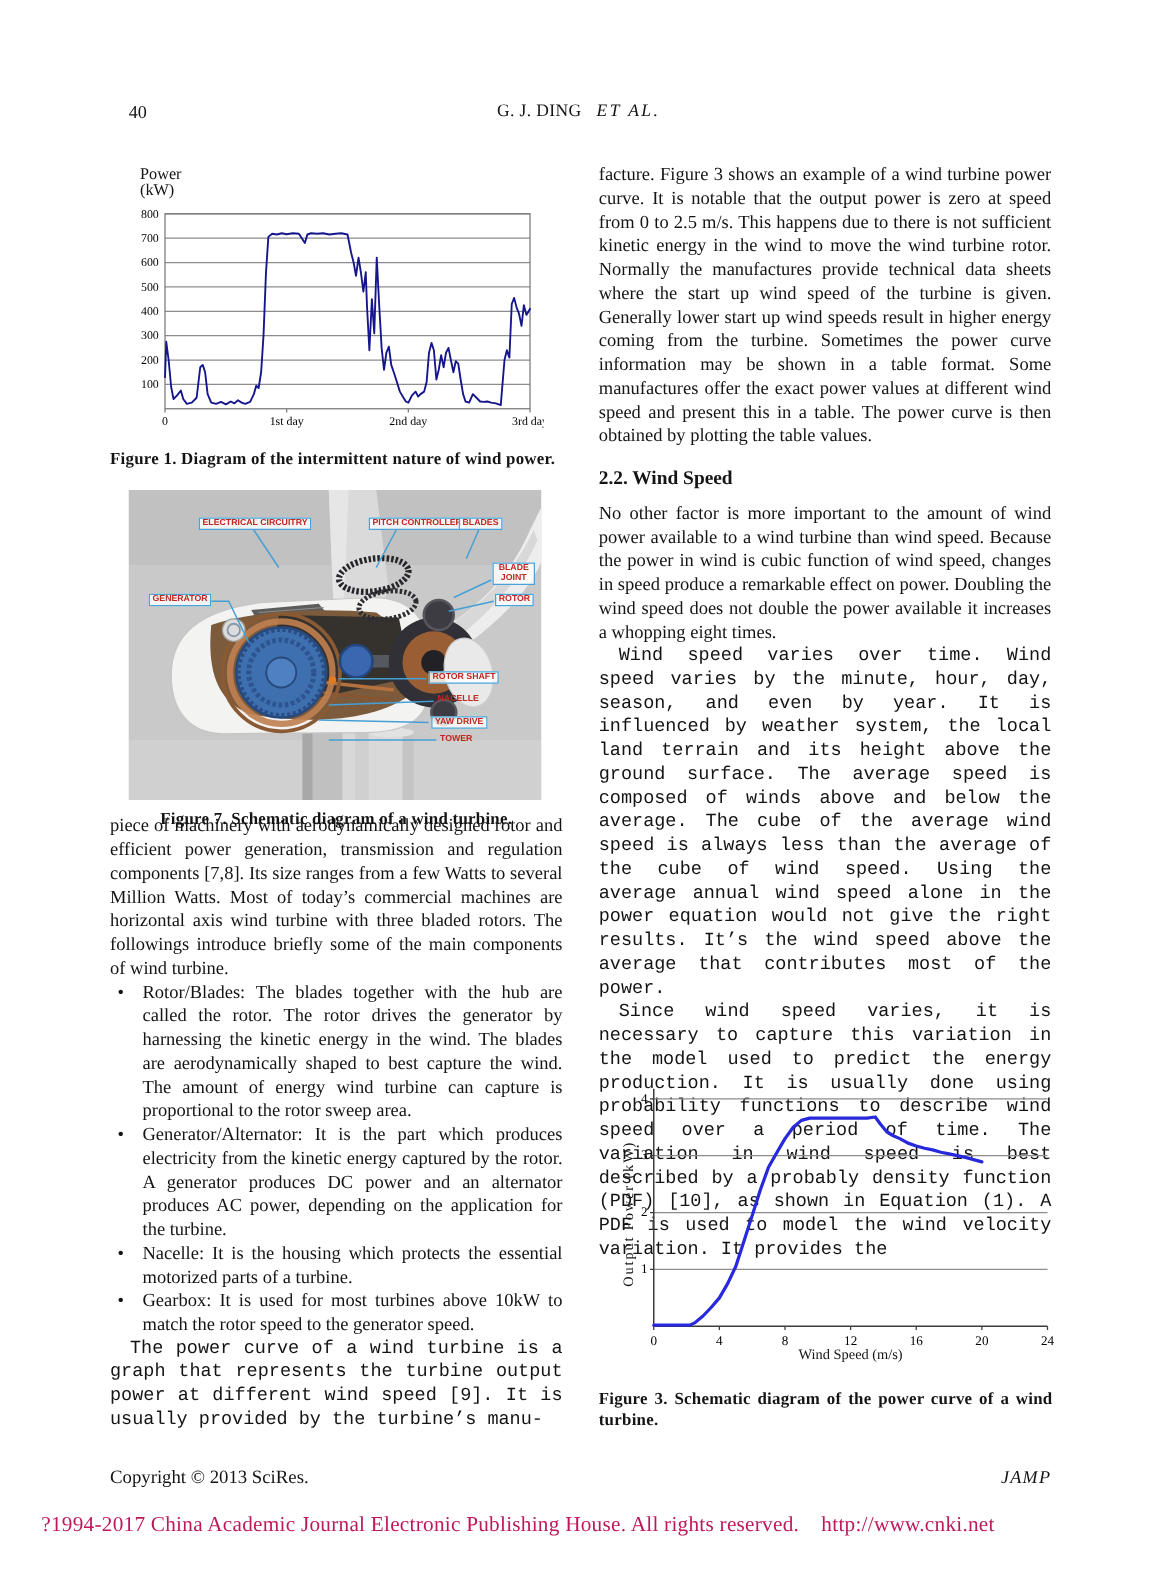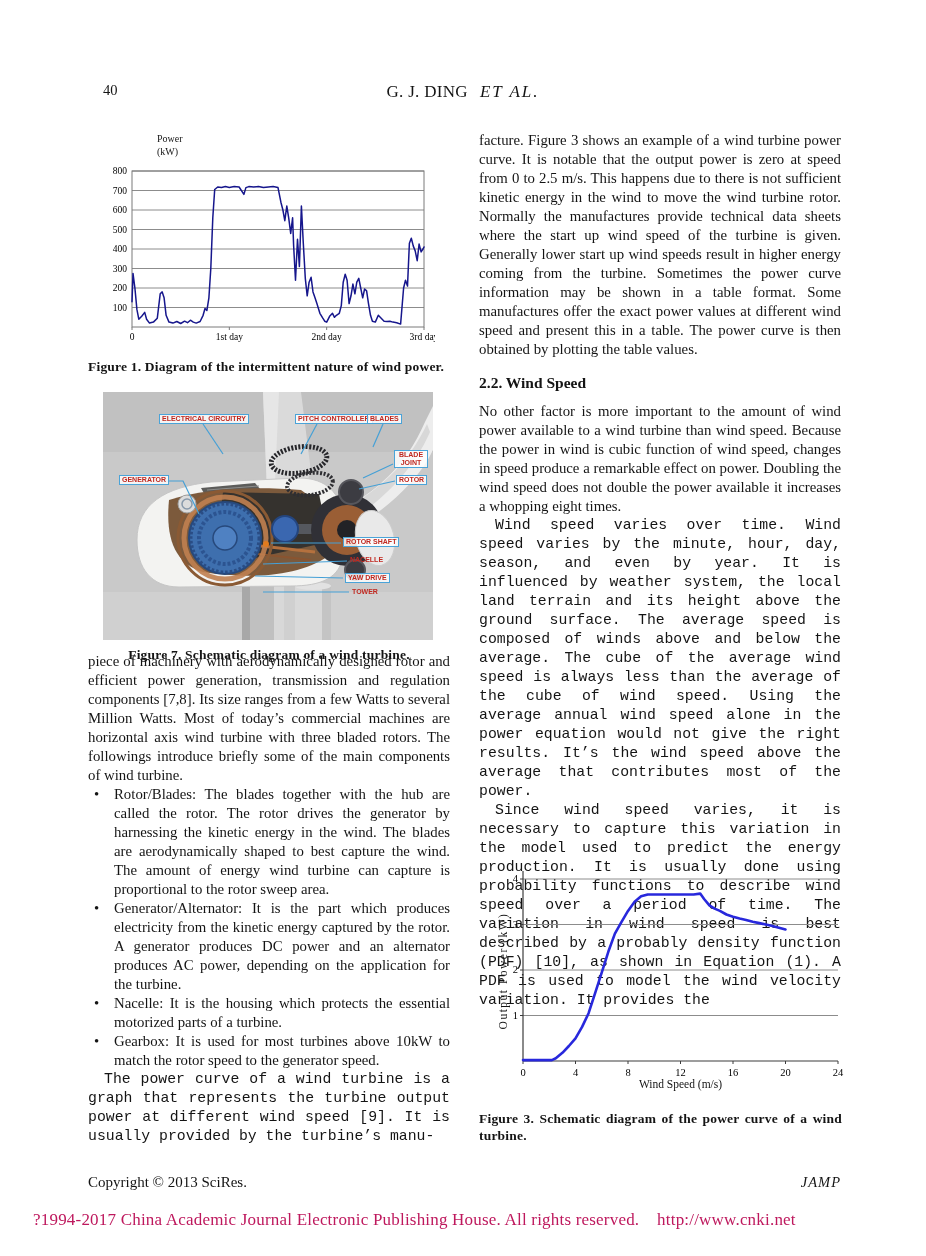--- a/index.html
+++ b/index.html
@@ -2,21 +2,21 @@
 <html><head>
 <meta charset="utf-8">
 <style>
   * { box-sizing: border-box; margin: 0; padding: 0; }
   html,body { background:#ffffff; }
   body { font-family: "Liberation Serif", serif; color:#141414; }
   .page { position:relative; width:926px; height:1256px; background:#fff; overflow:hidden; }
 
   
   .pagenum { position:absolute; left:88px; top:82px; font-size:14.5px;margin-left:15px; }
-  .running-title { position:absolute; left:0; right:0; top:82px; text-align:center; font-size:17px; letter-spacing:.3px; }
+  .running-title { position:absolute; left:0; right:0; top:82px; text-align:center; font-size:14px; letter-spacing:.3px; }
   .running-title .etal { font-style:italic; margin-left:12px; letter-spacing:2px; }
 
   
   .col { position:absolute; width:362px; font-size:14.8px; line-height:19px; text-align:justify; }
   .col p { margin:0; }
   .col p.indent { text-indent:16px;font-family:Liberation Mono, monospace; }
   .left-col  { left:88px;  top:652px; }
   .right-col { left:479px; top:131px; }
   h2.section { font-size:15.5px; font-weight:bold; text-align:left; margin:14px 0 10px 0; }
   ul.blist { list-style:none; margin:0; padding:0; }
@@ -26,21 +26,21 @@
   
   .caption { position:absolute; font-size:13.5px; font-weight:bold; line-height:17px; letter-spacing:.2px; }
   .cap1 { left:88px; top:358px; width:362px; text-align:left; }
   .cap2 { left:88px; top:646px; width:362px; text-align:center; }
   .cap3 { left:479px; top:1110px; width:363px; text-align:justify; }
 
   
   .chartbox { position:absolute; }
   #fig1-chart { left:100px; top:128px; width:335px; height:228px; }
   #fig3-chart { left:495px; top:864px; width:350px; height:240px; }
-  .f1-ylab { position:absolute; left:12px; top:4px; font-size:10px; line-height:13px;margin-left:45px; }
+  .f1-ylab { position:absolute; left:12px; top:4px; font-size:13px; line-height:13px; }
   .f3-ylab { position:absolute; left:2px; top:199px; width:184px; transform-origin:0 0; transform:rotate(-90deg);
              text-align:center; font-size:11.5px; letter-spacing:1.5px; }
   .f3-xlab { position:absolute; left:28px; top:214px; width:315px; text-align:center; font-size:11.5px; }
   .chartbox svg { position:absolute; left:0; top:0; }
 
   
   .fig2 { position:absolute; left:103px; top:392px; width:330px; height:248px; background:#c9c9c9; overflow:hidden; }
   .fig2 svg { position:absolute; left:0; top:0; }
   .t-label { position:absolute; font-family:"Liberation Sans", sans-serif; font-size:7px; font-weight:bold;
              color:#c02820; line-height:8px; white-space:nowrap; }

